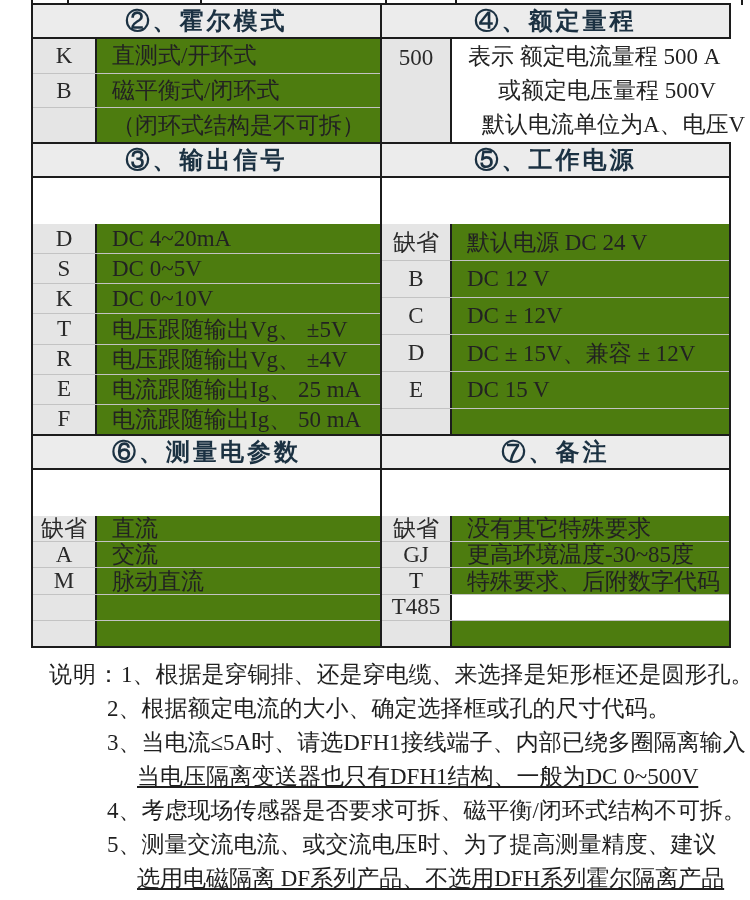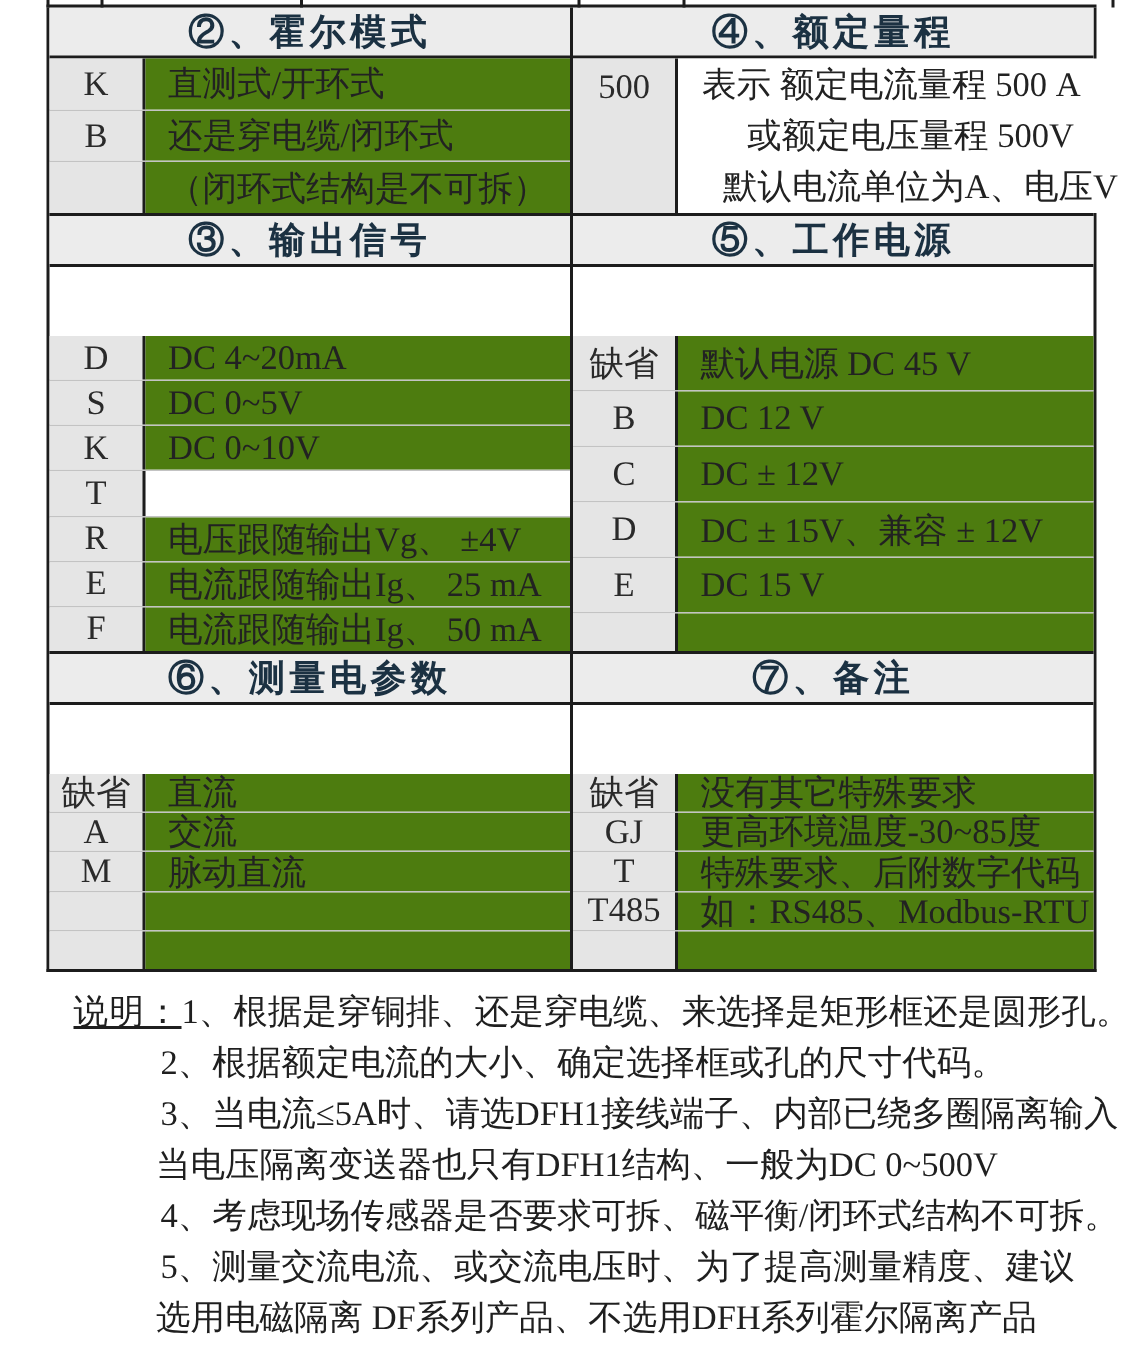--- a/index.html
+++ b/index.html
@@ -48,22 +48,22 @@
   .code-top{align-items:flex-start;padding-top:6px;}
   .desc-multi{flex:1;background:#ffffff;display:flex;flex-direction:column;justify-content:flex-end;
     padding:3px 0 0 16px;font-size:23px;line-height:34px;white-space:nowrap;}
   .dm-2{margin-left:30px;}
   .dm-3{margin-left:14px;}
 
   
   .notes{margin:10px 0 0 18px;font-size:23px;line-height:34px;color:#1f1f1f;}
   .note-line{display:flex;white-space:nowrap;}
   .nl-num{margin-left:58px;}
-  .nl-cont{margin-left:55px;}
-  .note-label{letter-spacing:1px;text-decoration:underline;}
+  .nl-cont{margin-left:88px;text-decoration:underline;}
+  .note-label{letter-spacing:1px;}
 </style>
 </head>
 <body>
 
 <div class="doc">
 
   <div class="sliver">
     <div class="stub" style="left:0;"></div>
     <div class="stub" style="left:36px;"></div>
     <div class="stub" style="left:169px;"></div>
@@ -78,21 +78,21 @@
 
       <div class="sec sec-a">
         <div class="sec-header">②、霍尔模式</div>
         <div class="rows">
           <div class="row">
             <div class="code">K</div>
             <div class="desc">直测式/开环式</div>
           </div>
           <div class="row">
             <div class="code">B</div>
-            <div class="desc">还是穿电缆/闭环式</div>
+            <div class="desc">磁平衡式/闭环式</div>
           </div>
           <div class="row">
             <div class="code"></div>
             <div class="desc">（闭环式结构是不可拆）</div>
           </div>
         </div>
       </div>
 
       <div class="sec sec-b sec-t2">
         <div class="sec-header">③、输出信号</div>
@@ -104,20 +104,21 @@
           <div class="row">
             <div class="code">S</div>
             <div class="desc">DC 0~5V</div>
           </div>
           <div class="row">
             <div class="code">K</div>
             <div class="desc">DC 0~10V</div>
           </div>
           <div class="row">
             <div class="code">T</div>
+            <div class="desc">电压跟随输出Vg、 ±5V</div>
           </div>
           <div class="row">
             <div class="code">R</div>
             <div class="desc">电压跟随输出Vg、 ±4V</div>
           </div>
           <div class="row">
             <div class="code">E</div>
             <div class="desc">电流跟随输出Ig、 25 mA</div>
           </div>
           <div class="row">
@@ -168,21 +169,21 @@
             </div>
           </div>
         </div>
       </div>
 
       <div class="sec sec-b sec-t2">
         <div class="sec-header">⑤、工作电源</div>
         <div class="rows">
           <div class="row row-fixed">
             <div class="code">缺省</div>
-            <div class="desc">默认电源 DC 45 V</div>
+            <div class="desc">默认电源 DC 24 V</div>
           </div>
           <div class="row row-fixed">
             <div class="code">B</div>
             <div class="desc">DC 12 V</div>
           </div>
           <div class="row row-fixed">
             <div class="code">C</div>
             <div class="desc">DC ± 12V</div>
           </div>
           <div class="row row-fixed">
@@ -210,21 +211,20 @@
           <div class="row">
             <div class="code">GJ</div>
             <div class="desc">更高环境温度-30~85度</div>
           </div>
           <div class="row">
             <div class="code">T</div>
             <div class="desc">特殊要求、后附数字代码</div>
           </div>
           <div class="row">
             <div class="code">T485</div>
-            <div class="desc">如：RS485、Modbus-RTU</div>
           </div>
           <div class="row">
             <div class="code"></div>
             <div class="desc"></div>
           </div>
         </div>
       </div>
     </div>
   </div>
 

